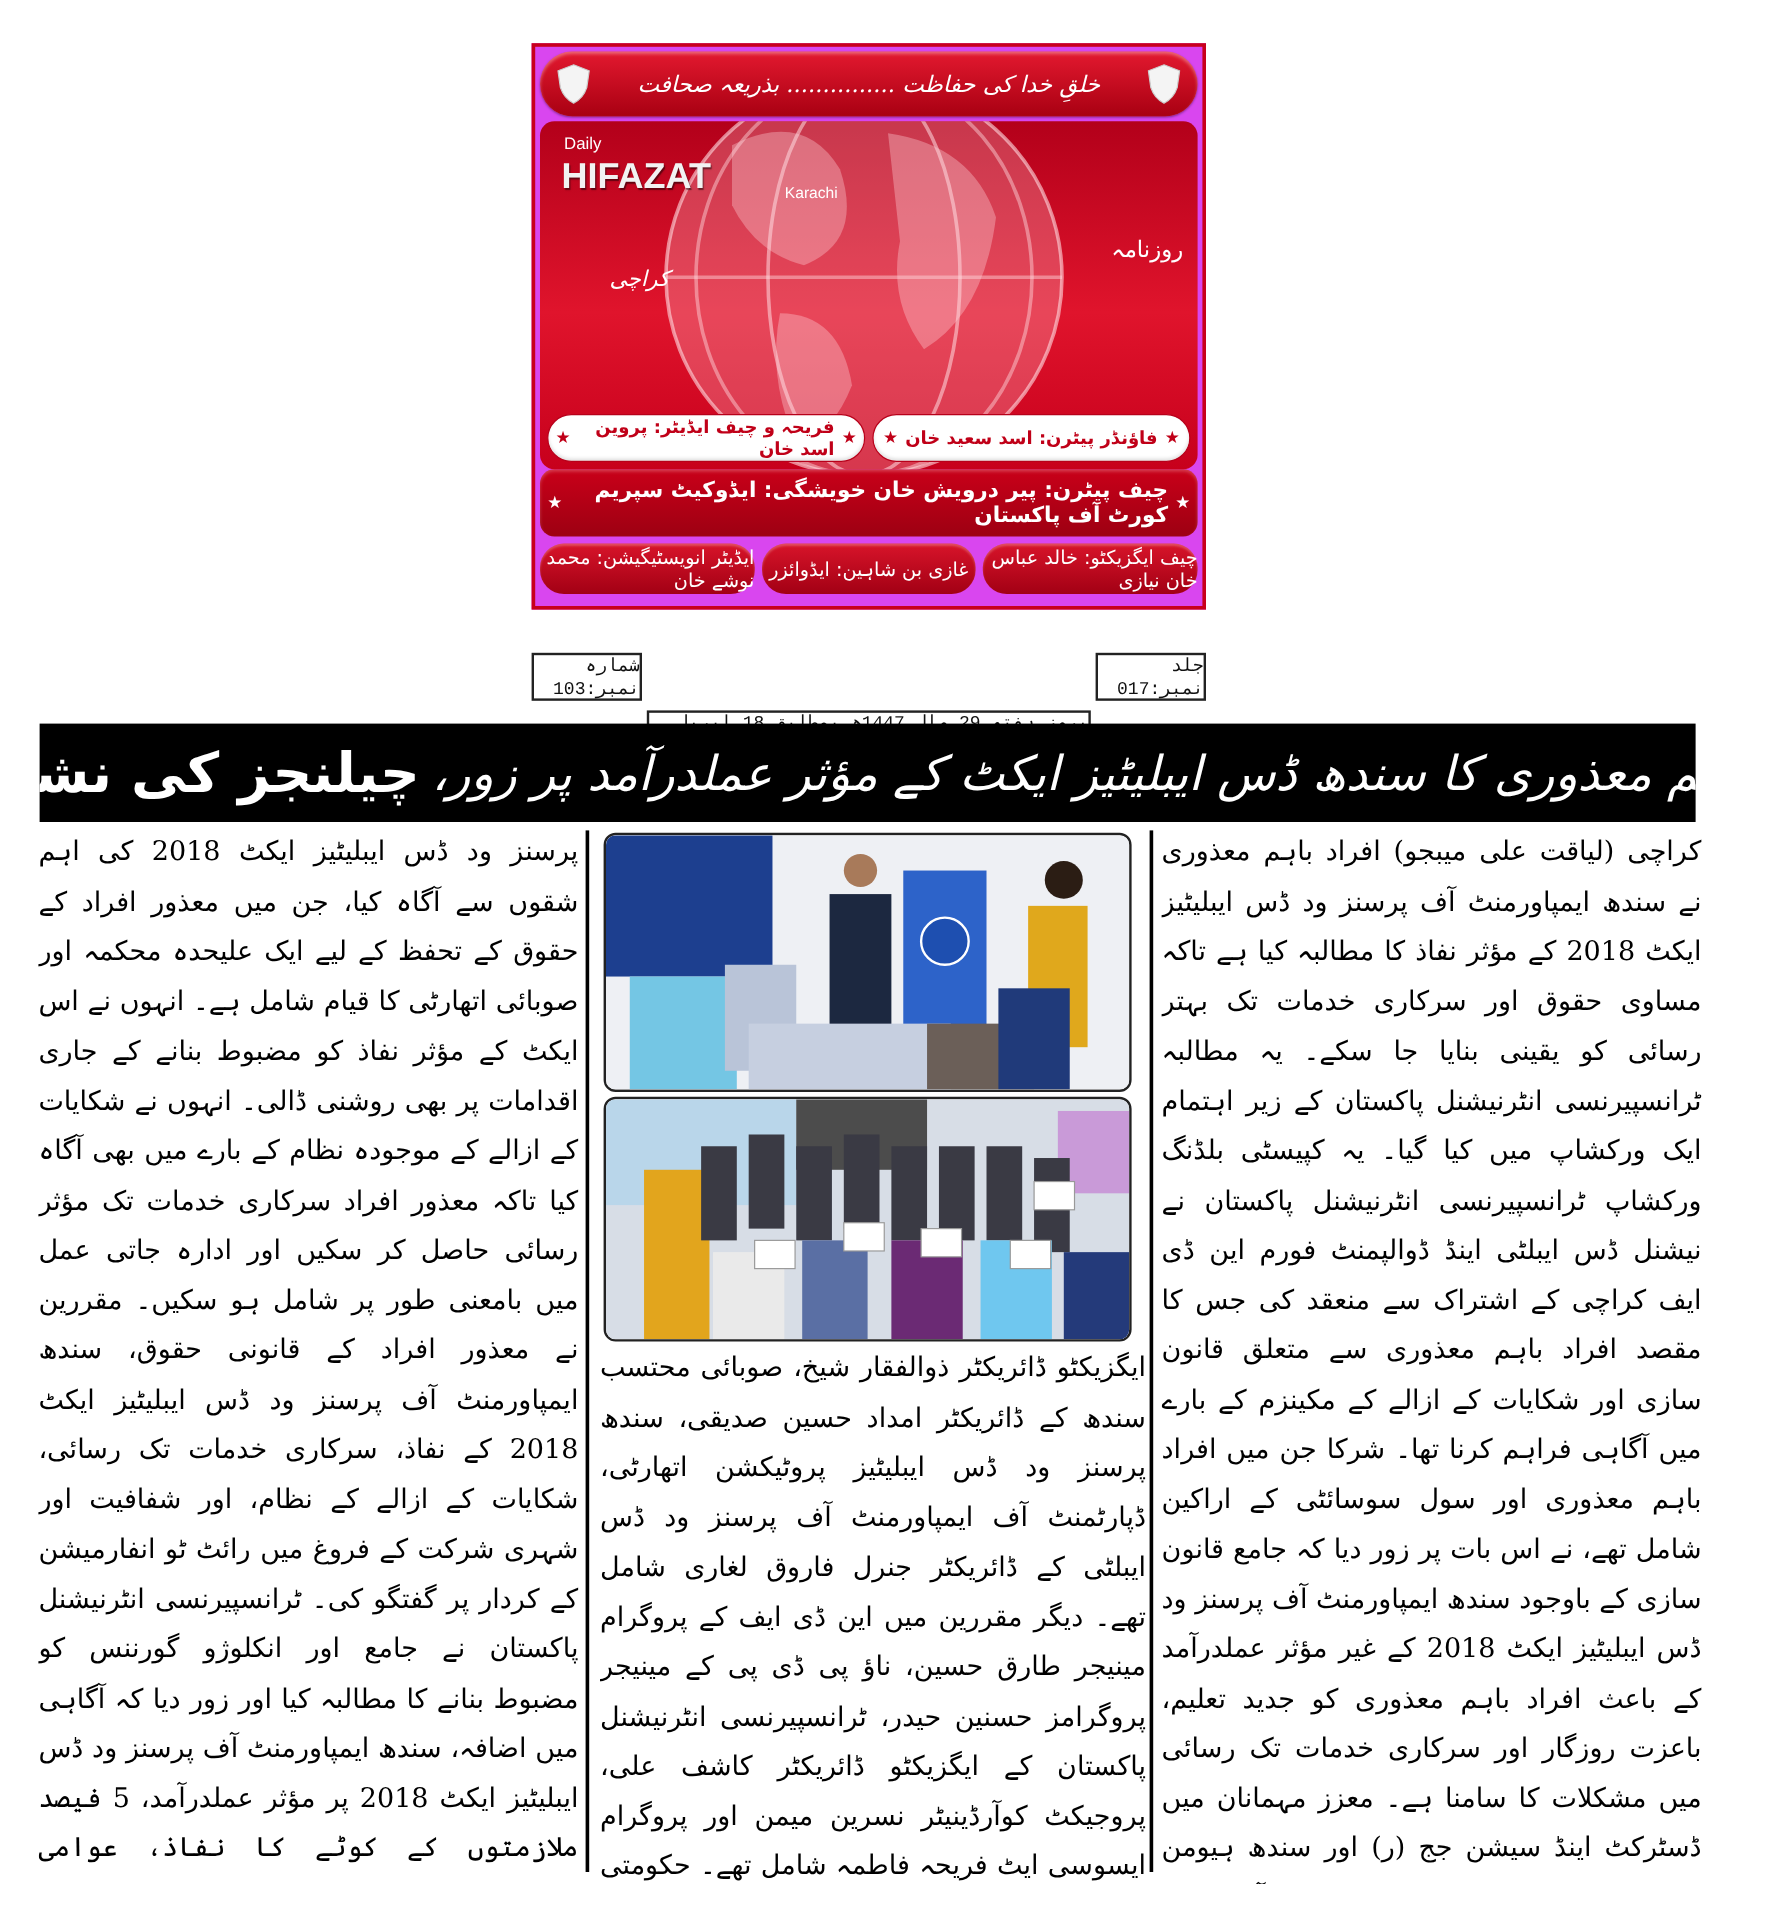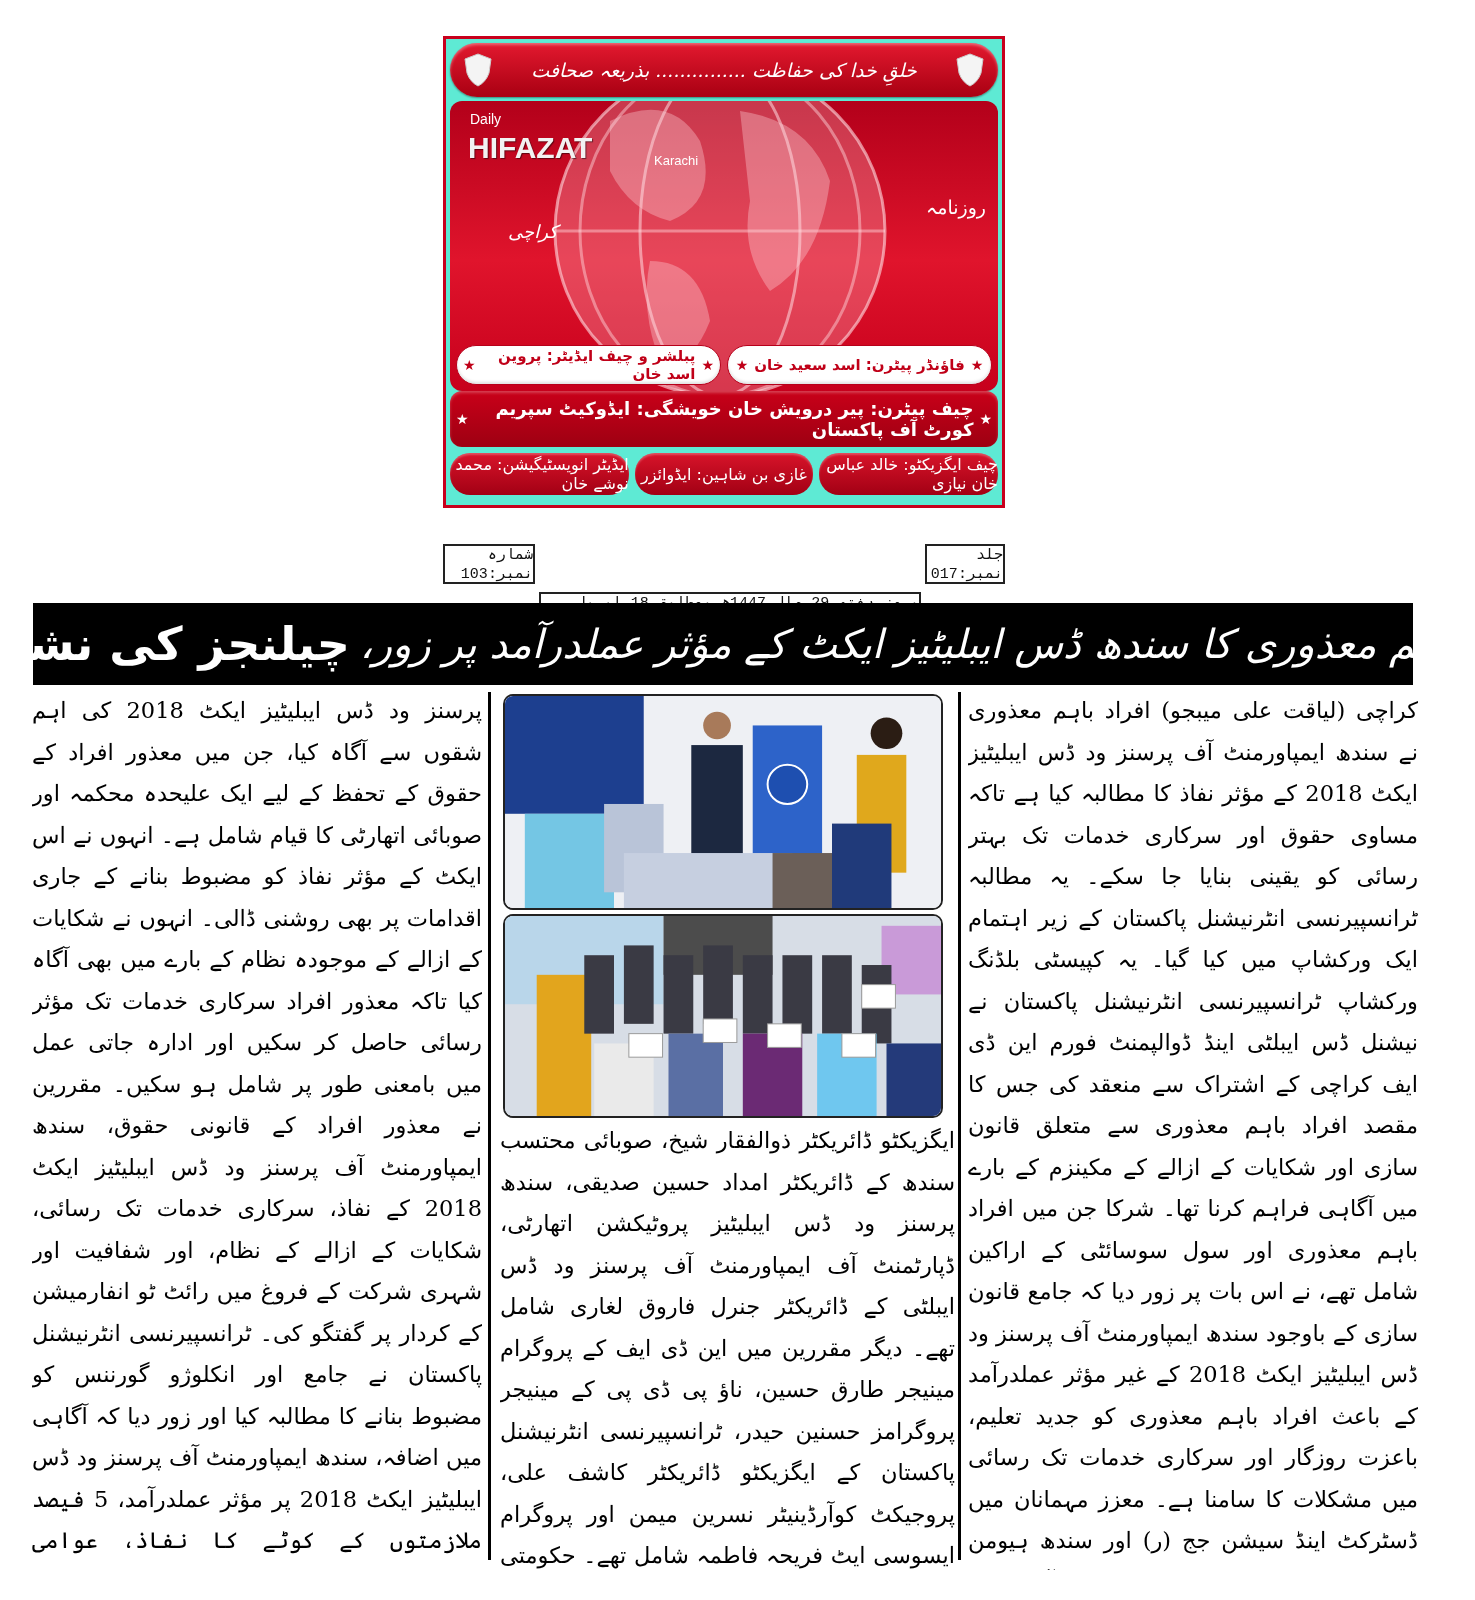--- a/index.html
+++ b/index.html
@@ -2,21 +2,21 @@
 <html><head>
 <meta charset="utf-8">
 <style>
   * { box-sizing: border-box; margin: 0; padding: 0; }
   html, body { width: 1475px; height: 1600px; background: #ffffff; overflow: hidden; }
   body { position: relative; font-family: "DejaVu Sans", sans-serif; color: #111; }
 
   
   .masthead {
     position: absolute; left: 443px; top: 36px; width: 562px; height: 472px;
-    background: #5eead4; border: 3px solid #c8001c; padding: 4px;
+    background: #d946ef; border: 3px solid #c8001c; padding: 4px;
   }
   .slogan {
     position: relative; height: 54px; border-radius: 27px;
     background: linear-gradient(#e3192f, #a80012);
     box-shadow: inset 0 2px 3px rgba(255,255,255,0.35), 0 1px 2px rgba(0,0,0,0.4);
     display: flex; align-items: center; justify-content: center;
     color: #fff; font-family: "DejaVu Serif", serif; font-style: italic; font-size: 19px;
     direction: rtl;
   }
   .shield {
@@ -70,21 +70,21 @@
     box-shadow: inset 0 2px 2px rgba(255,255,255,0.25);
   }
   .star { color: inherit; font-size: 14px; margin: 0 6px; }
 
   
   .datestrip { position: absolute; top: 544px; height: 40px; display: flex; gap: 4px; left: 443px; width: 562px; direction: rtl; }
   .datebox {
     border: 2px double #222; height: 40px; display: flex; align-items: center; justify-content: center;
     font-size: 15px; font-family: Liberation Mono, monospace; direction: rtl; background: #fff;
   }
-  .datebox.vol { width: 80px; }
+  .datebox.vol { width: 92px; }
   .datebox.date { flex: 1; margin-top: 48px; }
   .datebox.issue { width: 92px; }
 
   
   .headline {
     position: absolute; left: 33px; top: 603px; width: 1380px; height: 82px;
     background: #000; color: #fff; display: flex; align-items: center; justify-content: center;
     direction: rtl; overflow: hidden; white-space: nowrap;
   }
   .headline .thin { font-family: "DejaVu Serif", serif; font-style: italic; font-size: 40px; }
@@ -144,21 +144,21 @@
 
   <div class="pills-wrap">
     <div class="pill-row" style="direction: rtl;">
       <div class="pill">
         <span class="star">★</span>
         <span>فاؤنڈر پیٹرن: اسد سعید خان</span>
         <span class="star">★</span>
       </div>
       <div class="pill">
         <span class="star">★</span>
-        <span>پبلشر و چیف ایڈیٹر: پروین اسد خان</span>
+        <span>فریحہ و چیف ایڈیٹر: پروین اسد خان</span>
         <span class="star">★</span>
       </div>
     </div>
   </div>
 
   <div class="chief-bar">
     <span class="star">★</span>
     <span>چیف پیٹرن: پیر درویش خان خویشگی: ایڈوکیٹ سپریم کورٹ آف پاکستان</span>
     <span class="star">★</span>
   </div>

